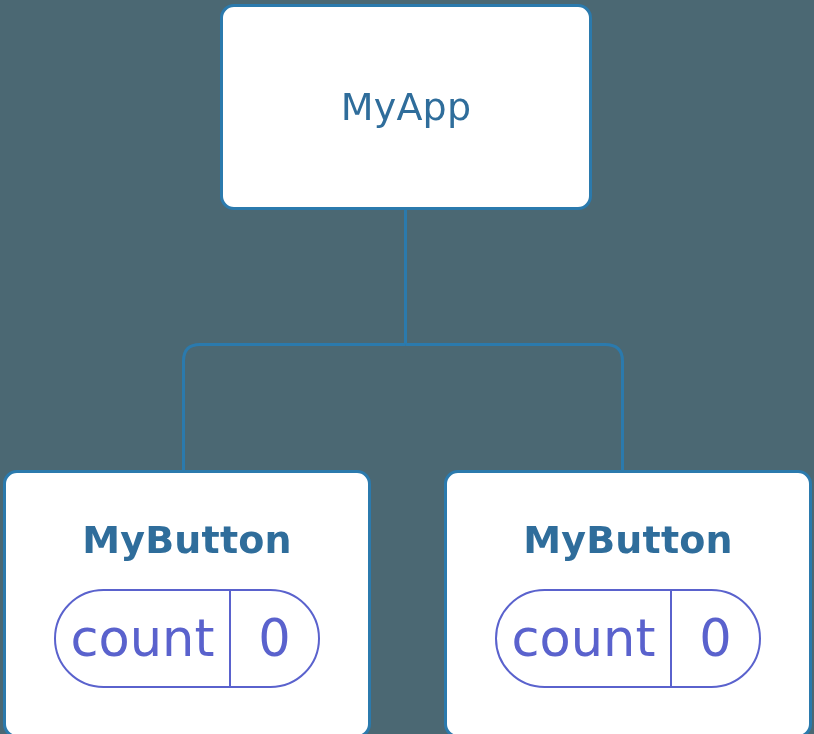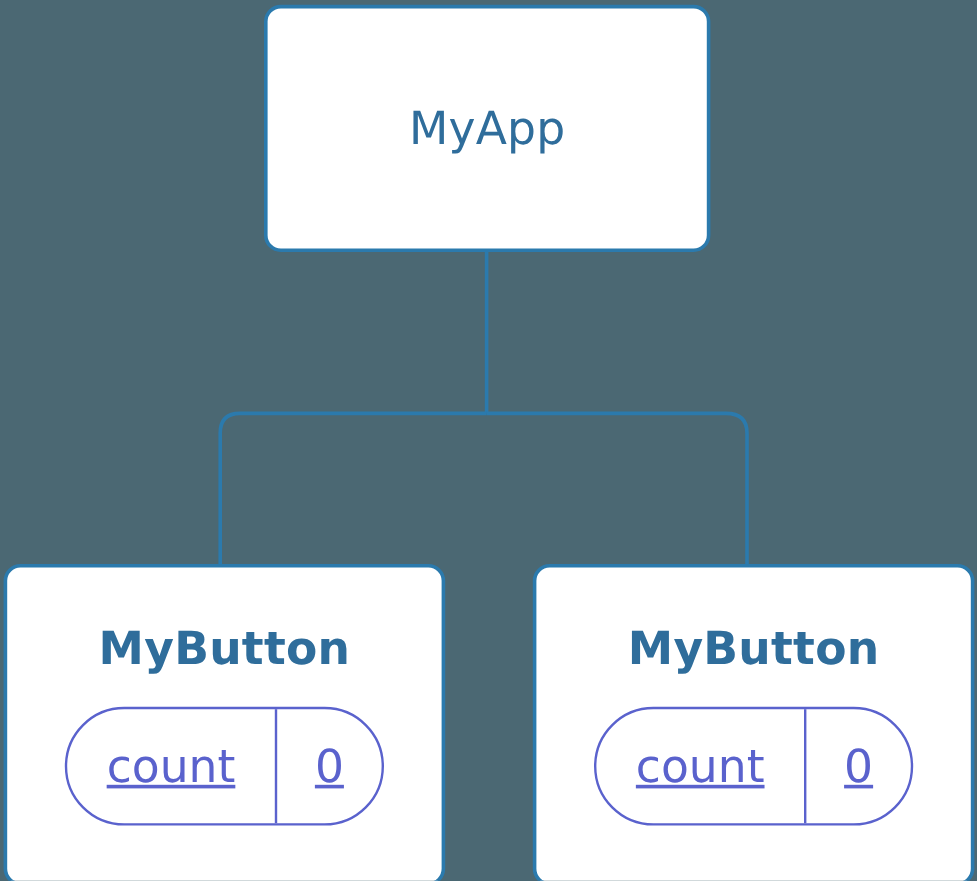--- a/index.html
+++ b/index.html
@@ -84,24 +84,23 @@
     display: flex;
     align-items: stretch;
     background: transparent;
   }
   .state-key,
   .state-val {
     display: flex;
     align-items: center;
     justify-content: center;
     color: #5a62cd;
-    font-size: 38px;
+    font-size: 51px;
     line-height: 1;
     white-space: nowrap;
-    text-decoration: underline;
   }
   .state-key {
     flex: 0 0 175px;
     border-right: 2.5px solid #5a62cd;
   }
   .state-val {
     flex: 1 1 auto;
   }
 </style>
 </head>

